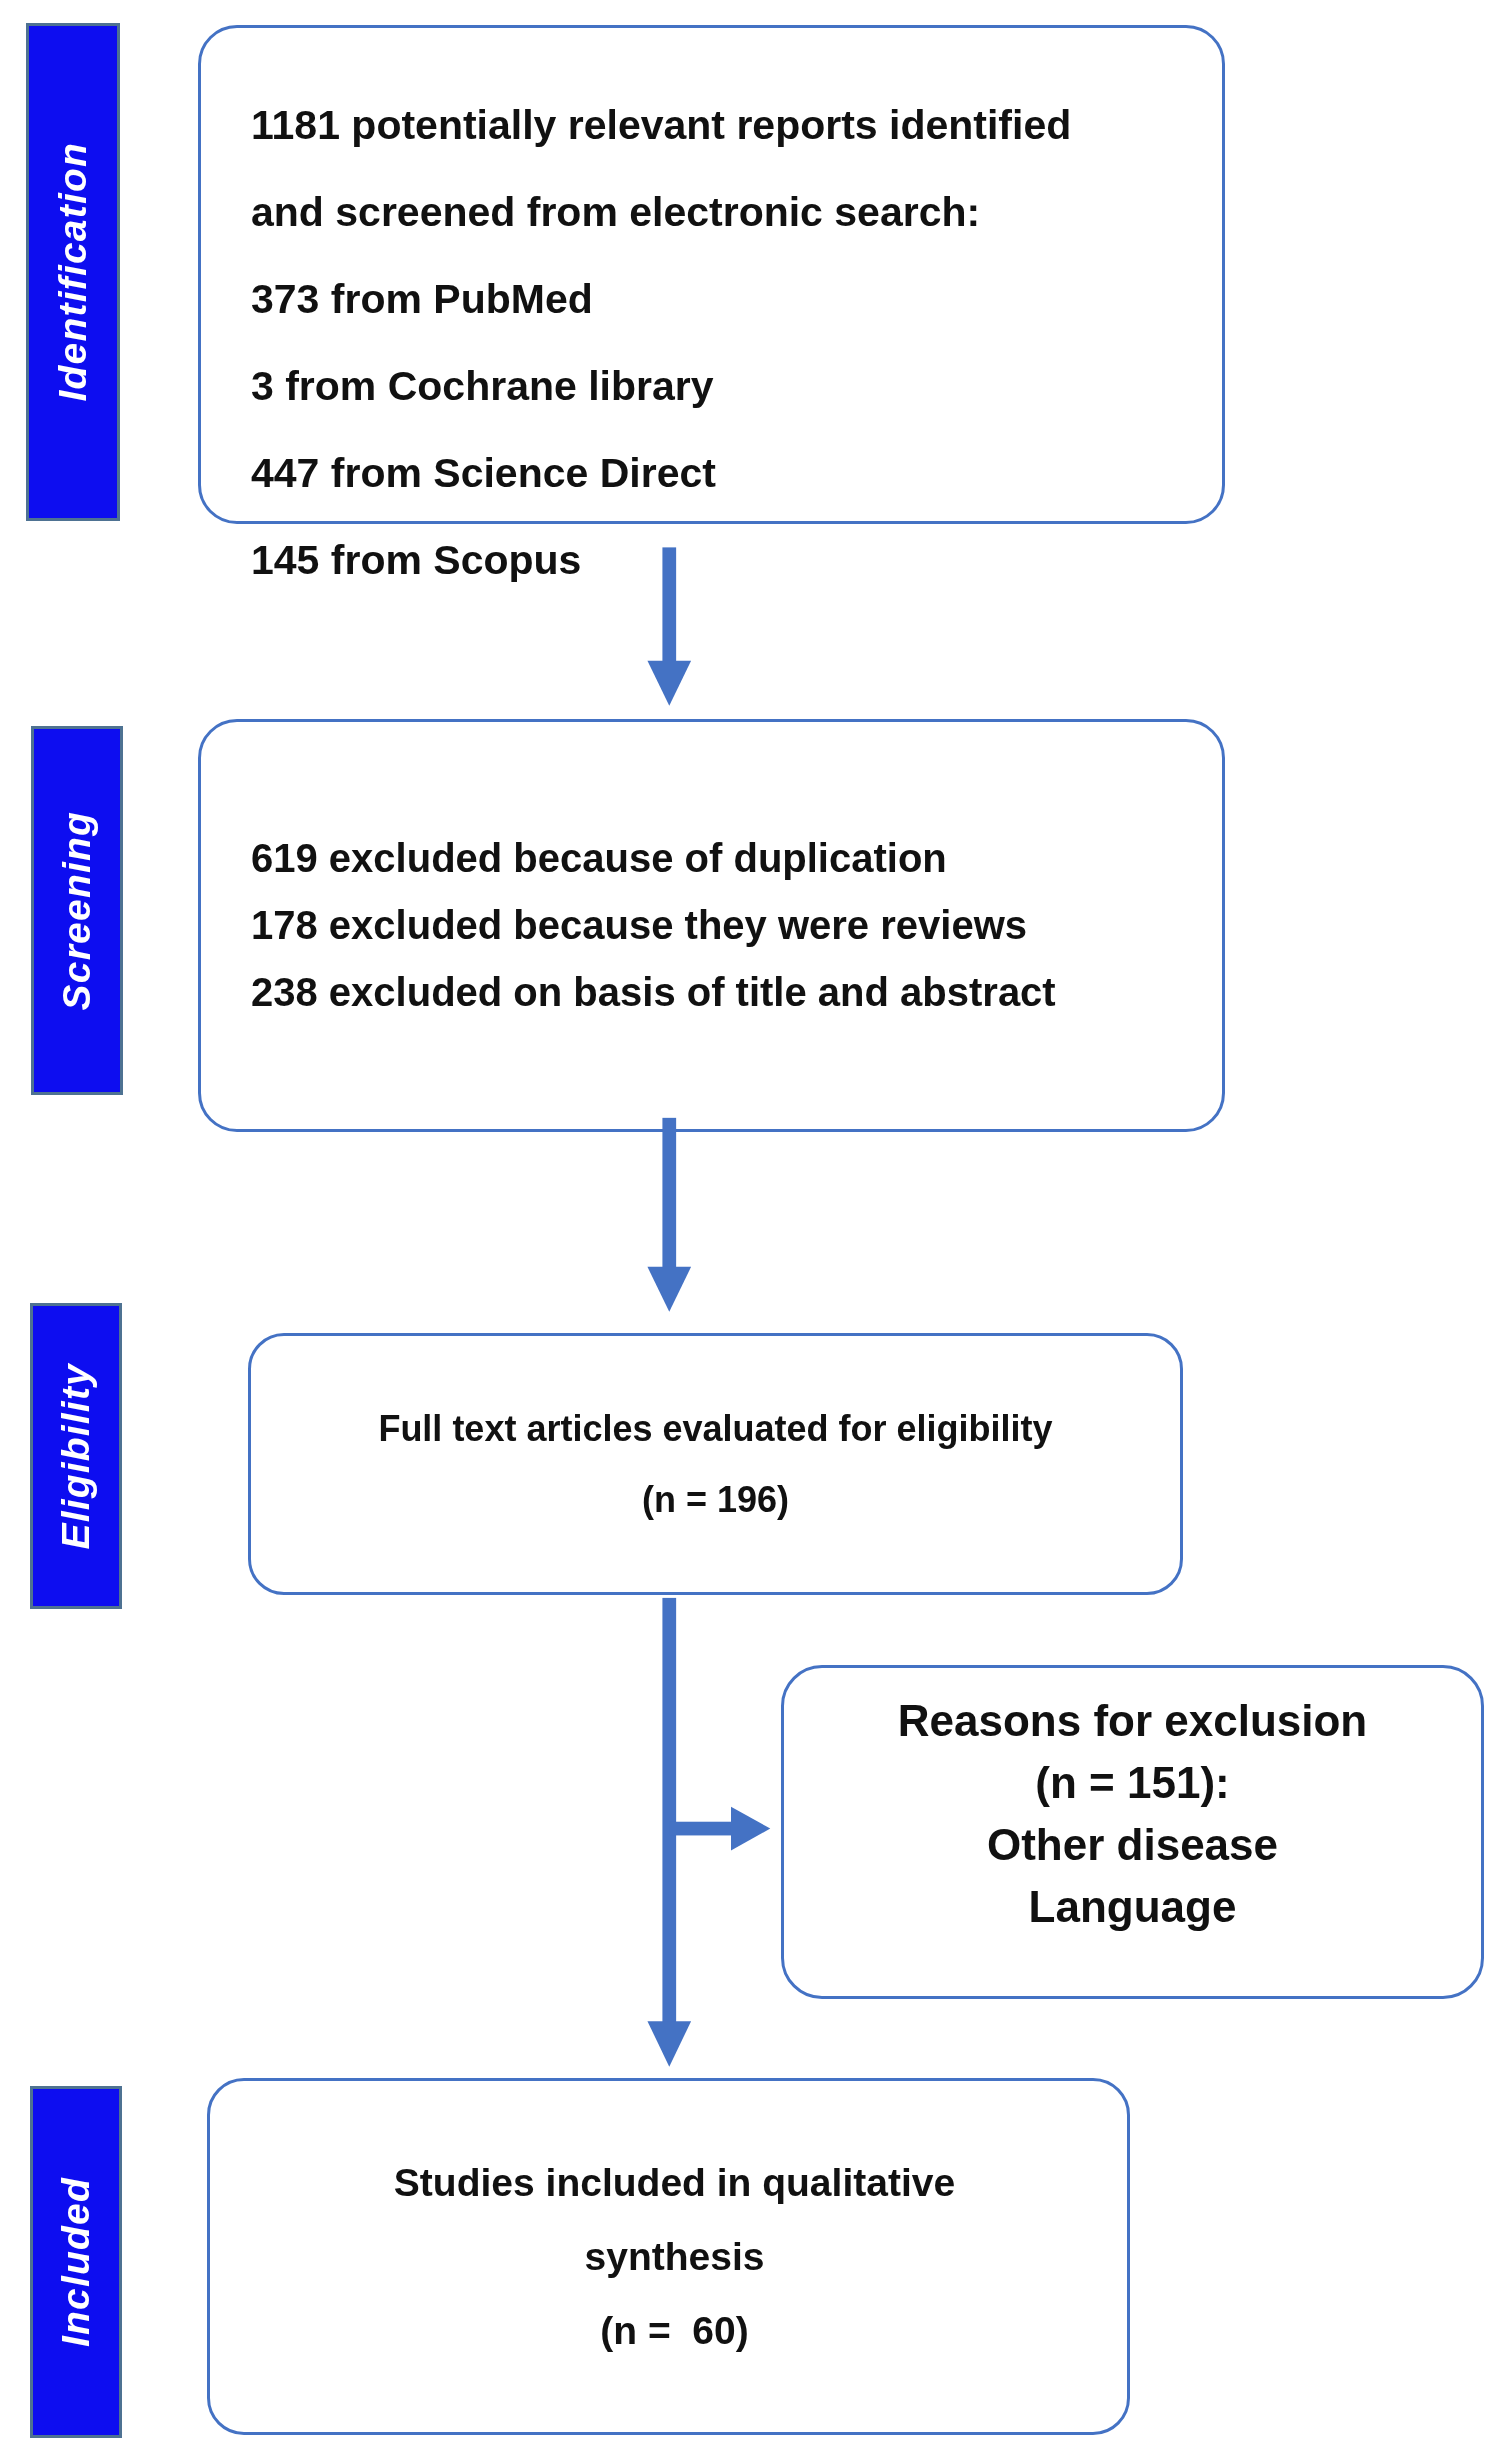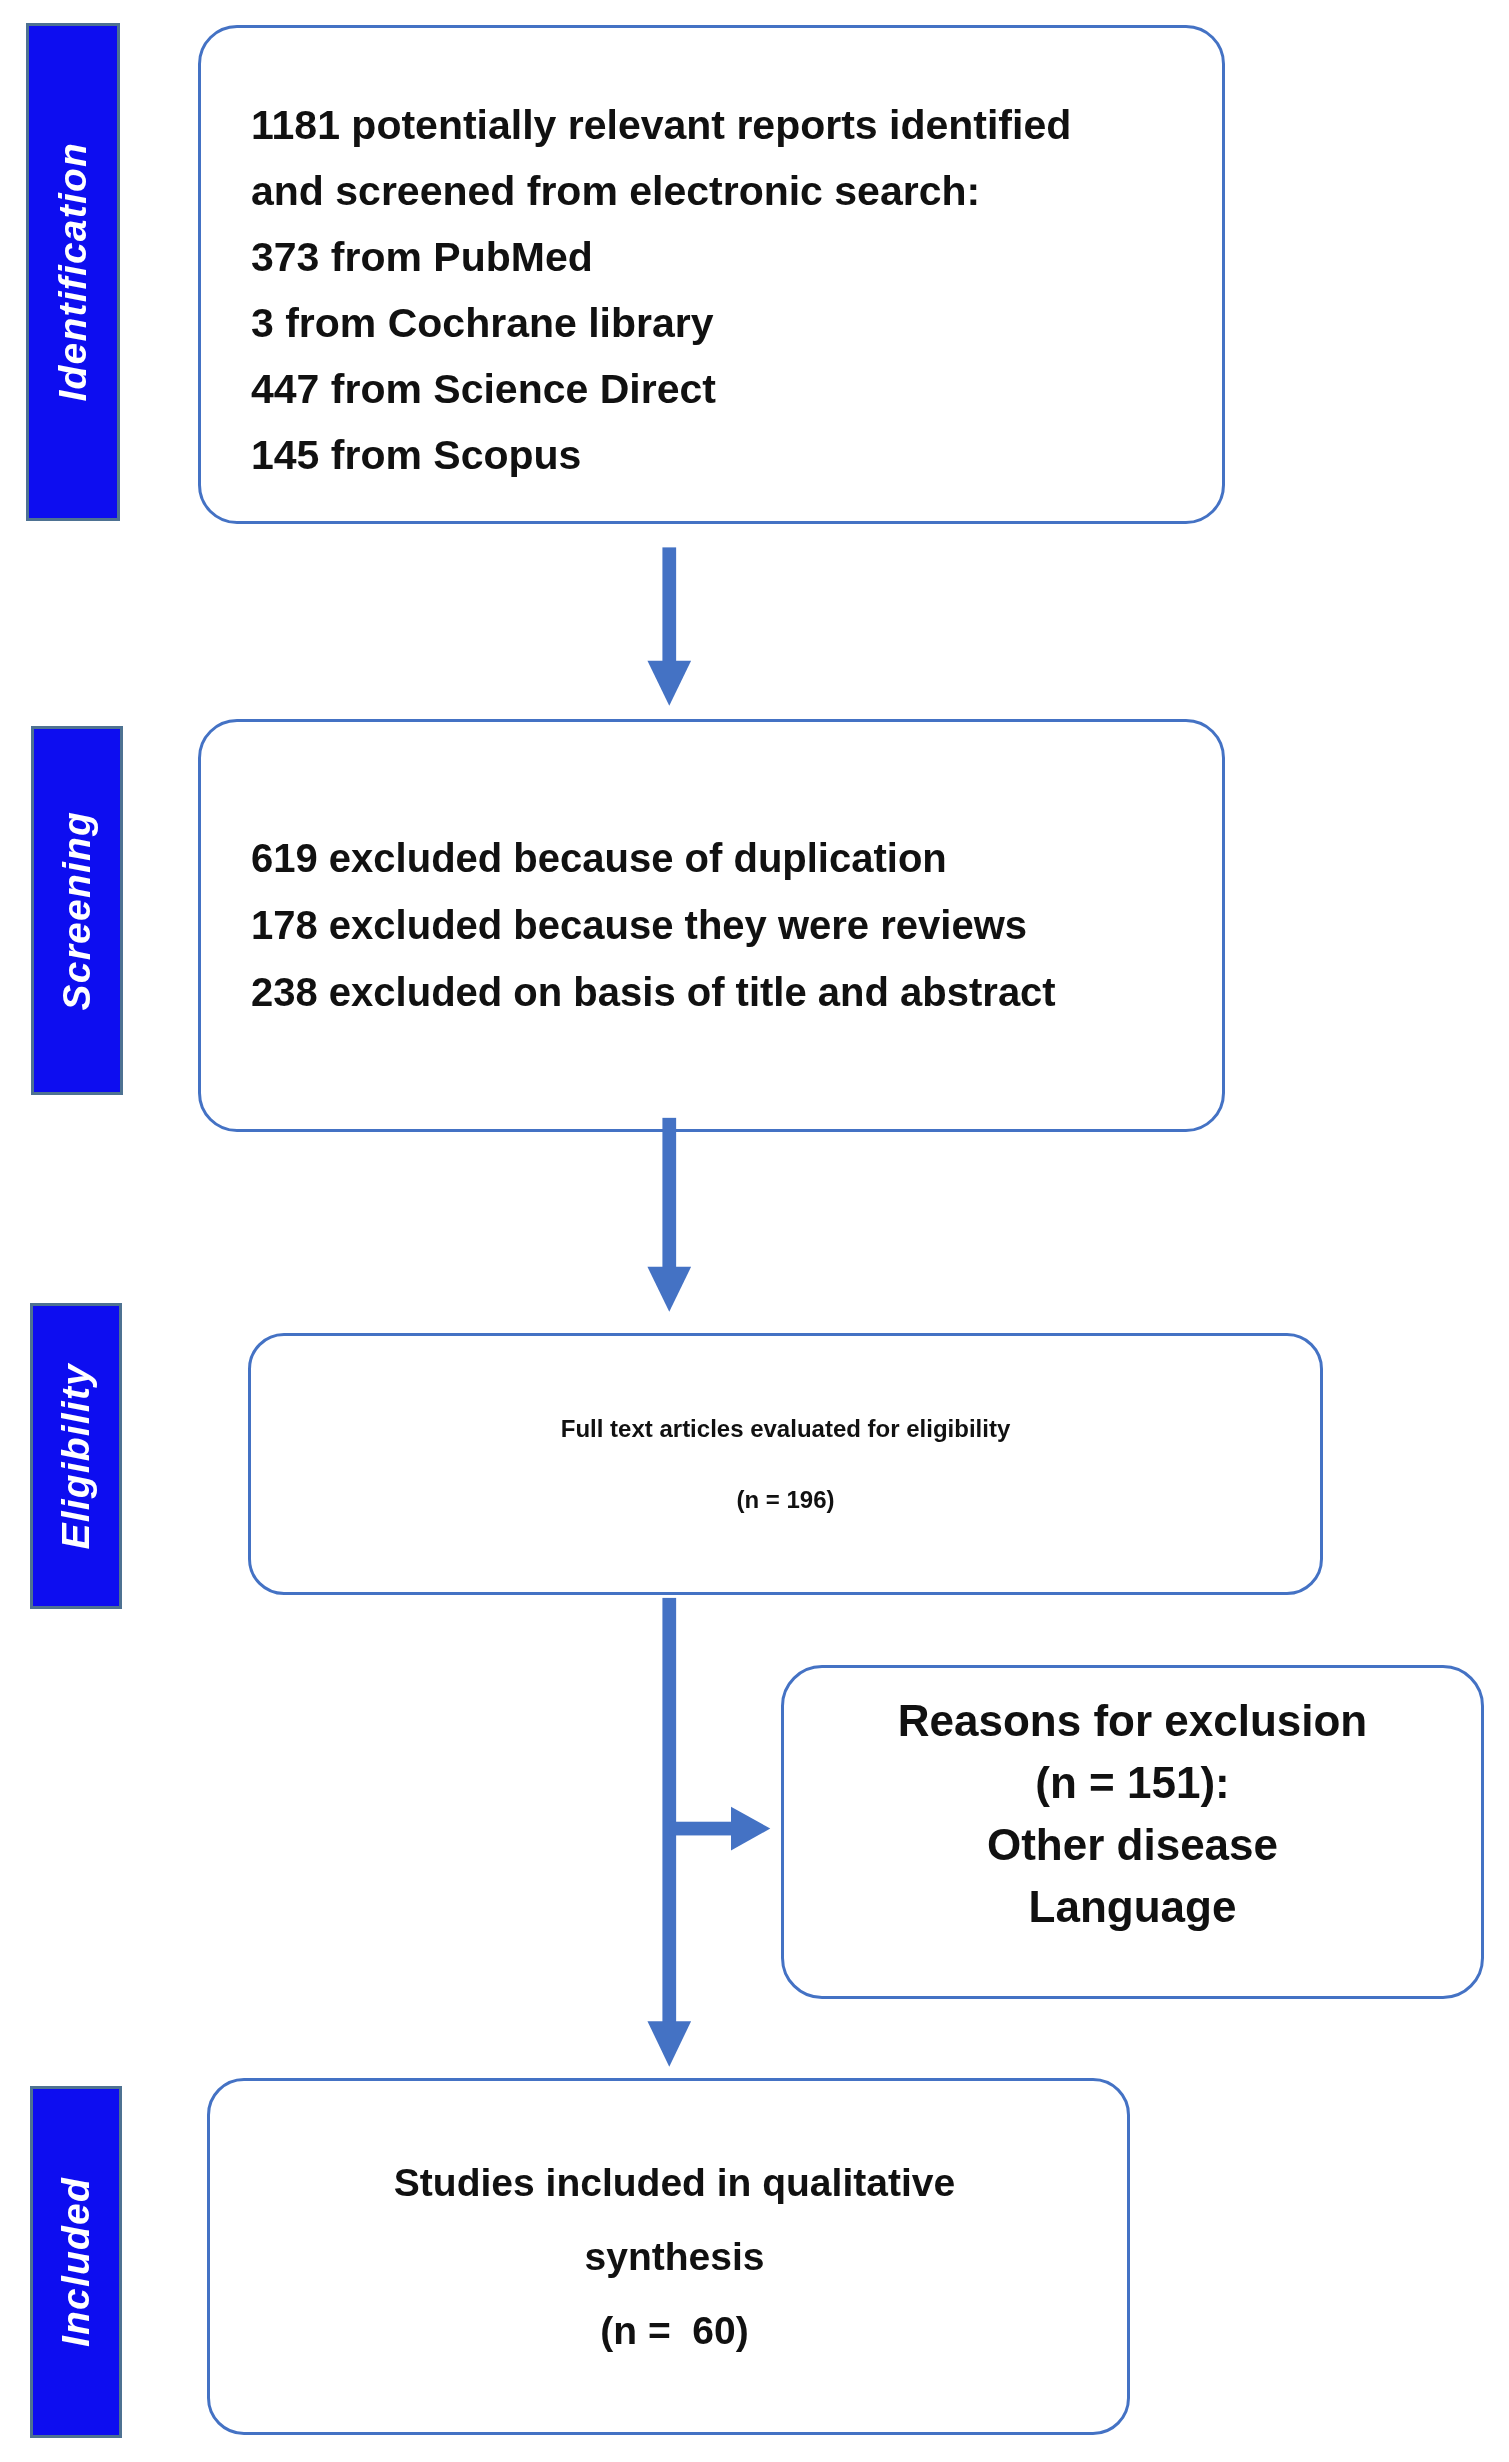--- a/index.html
+++ b/index.html
@@ -59,32 +59,33 @@
     flex-direction: column;
   }
   .line { white-space: pre; }
 
   #box-identification {
     left: 198px; top: 25px; width: 1027px; height: 499px;
     border-radius: 39px;
     padding: 64px 18.7px 0 50px;
     font-size: 41px; line-height: 66px;
     justify-content: flex-start;
+    gap: 21px;
   }
   #box-screening {
     left: 198px; top: 719px; width: 1027px; height: 413px;
     border-radius: 39px;
     padding: 0 18.7px 0 50px;
     font-size: 40px; line-height: 67px;
     justify-content: center;
   }
   #box-eligibility {
-    left: 248px; top: 1333px; width: 1075px; height: 262px;
+    left: 248px; top: 1333px; width: 935px; height: 262px;
     border-radius: 36px;
-    font-size: 24px; line-height: 71px;
+    font-size: 36px; line-height: 71px;
     justify-content: center; align-items: center; text-align: center;
   }
   #box-exclusion {
     left: 781px; top: 1665px; width: 703px; height: 334px;
     border-radius: 41px;
     font-size: 44px; line-height: 62px;
     justify-content: center; align-items: center; text-align: center;
     padding-bottom: 37px;
   }
   #box-included {

